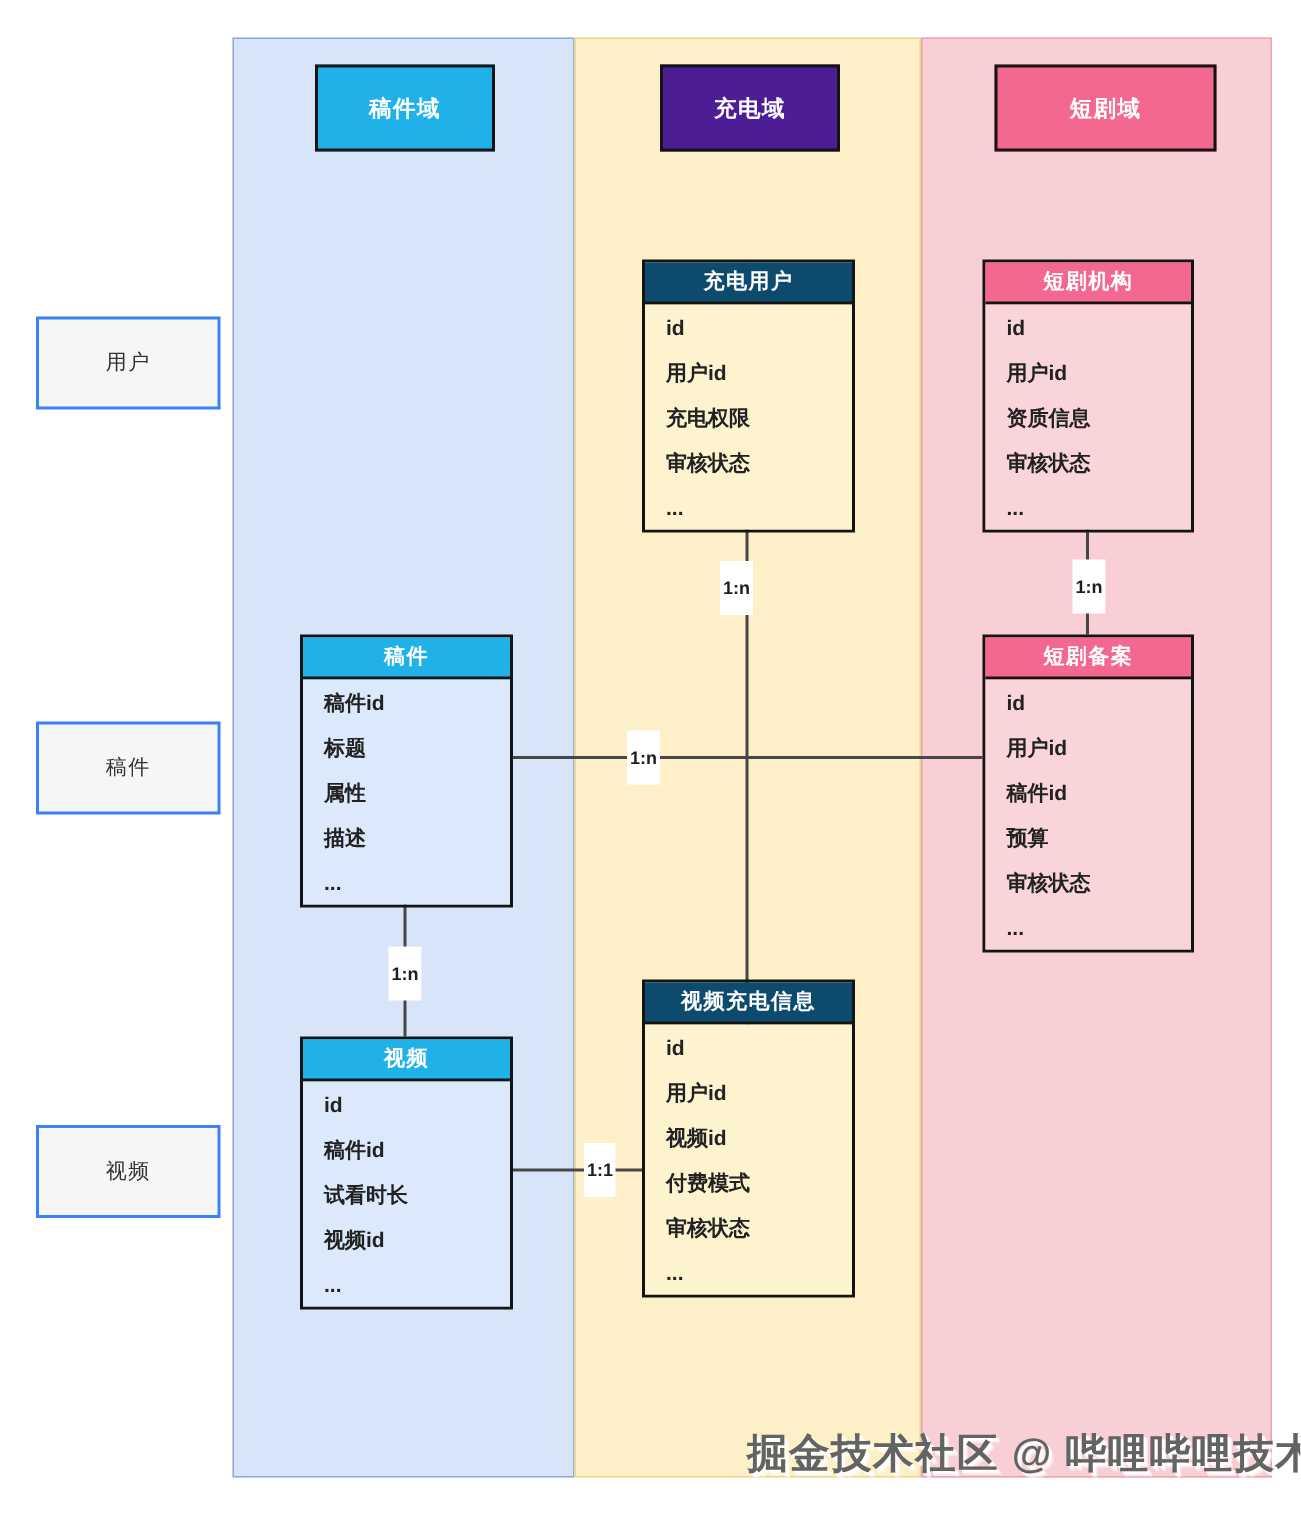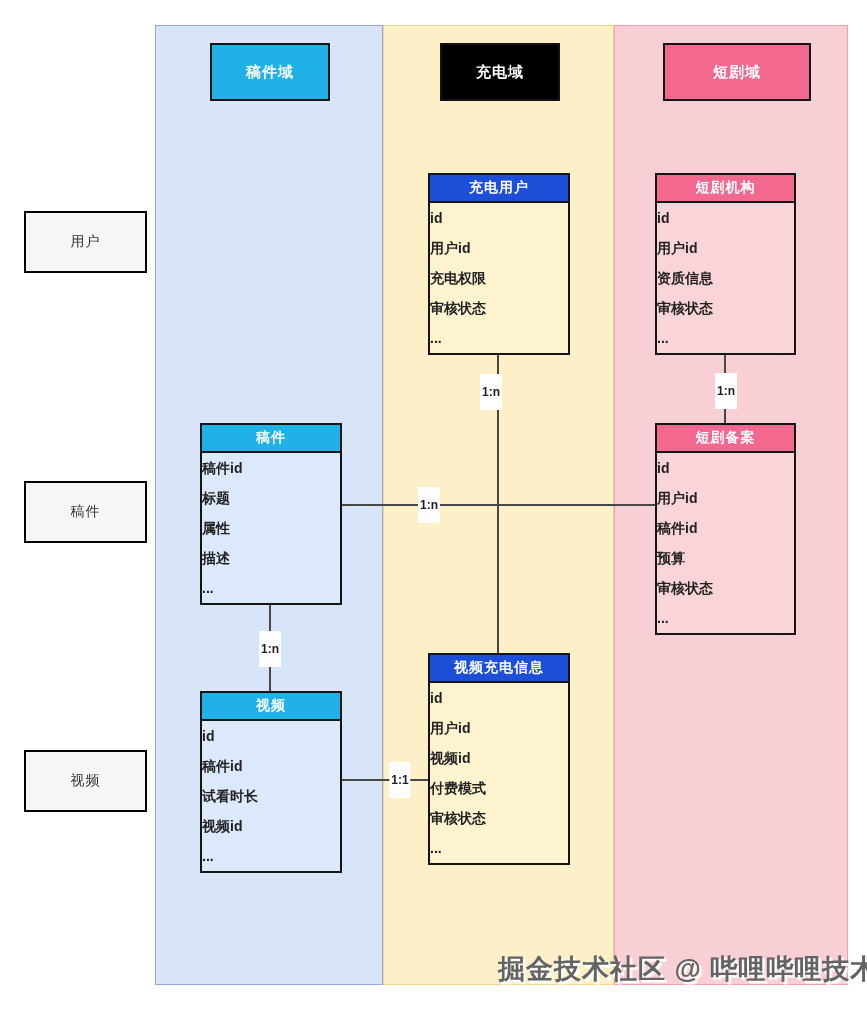--- a/index.html
+++ b/index.html
@@ -35,32 +35,32 @@
     border: 2px solid #141414;
     color: #ffffff;
     font-size: 15px;
     font-weight: bold;
     display: flex;
     align-items: center;
     justify-content: center;
     letter-spacing: 1px;
   }
   .hdr-blue-box   { left: 210px; width: 120px; background: #1fb1e7; }
-  .hdr-yellow-box { left: 440px; width: 120px; background: #000000; }
+  .hdr-yellow-box { left: 440px; width: 120px; background: #4c1d95; }
   .hdr-pink-box   { left: 663px; width: 148px; background: #f2688e; }
 
   
   .row-label {
     position: absolute;
     left: 24px;
     width: 123px;
     height: 62px;
     box-sizing: border-box;
     background: #f6f6f6;
-    border: 2px solid #000000;
+    border: 2px solid #3b82f6;
     color: #333333;
     font-size: 14px;
     display: flex;
     align-items: center;
     justify-content: center;
     letter-spacing: 1px;
   }
 
   
   .line {
@@ -94,30 +94,30 @@
     border-bottom: 2px solid #141414;
     color: #ffffff;
     font-size: 14px;
     font-weight: bold;
     display: flex;
     align-items: center;
     justify-content: center;
     letter-spacing: 1px;
   }
   .eh-blue   { background: #1fb1e7; }
-  .eh-yellow { background: #1d4ed8; }
+  .eh-yellow { background: #0c4a6e; }
   .eh-pink   { background: #f2688e; }
   .entity-body { }
   .body-blue   { background: #dce8fb; }
   .body-yellow { background: #fdf3cf; }
   .body-pink   { background: #f9d4d9; }
   .field {
     height: 30px;
     line-height: 30px;
-    padding-left: 0;
+    padding-left: 14px;
     font-size: 14px;
     font-weight: bold;
     color: #222222;
     white-space: nowrap;
     overflow: hidden;
   }
 
   
   .watermark {
     position: absolute;

